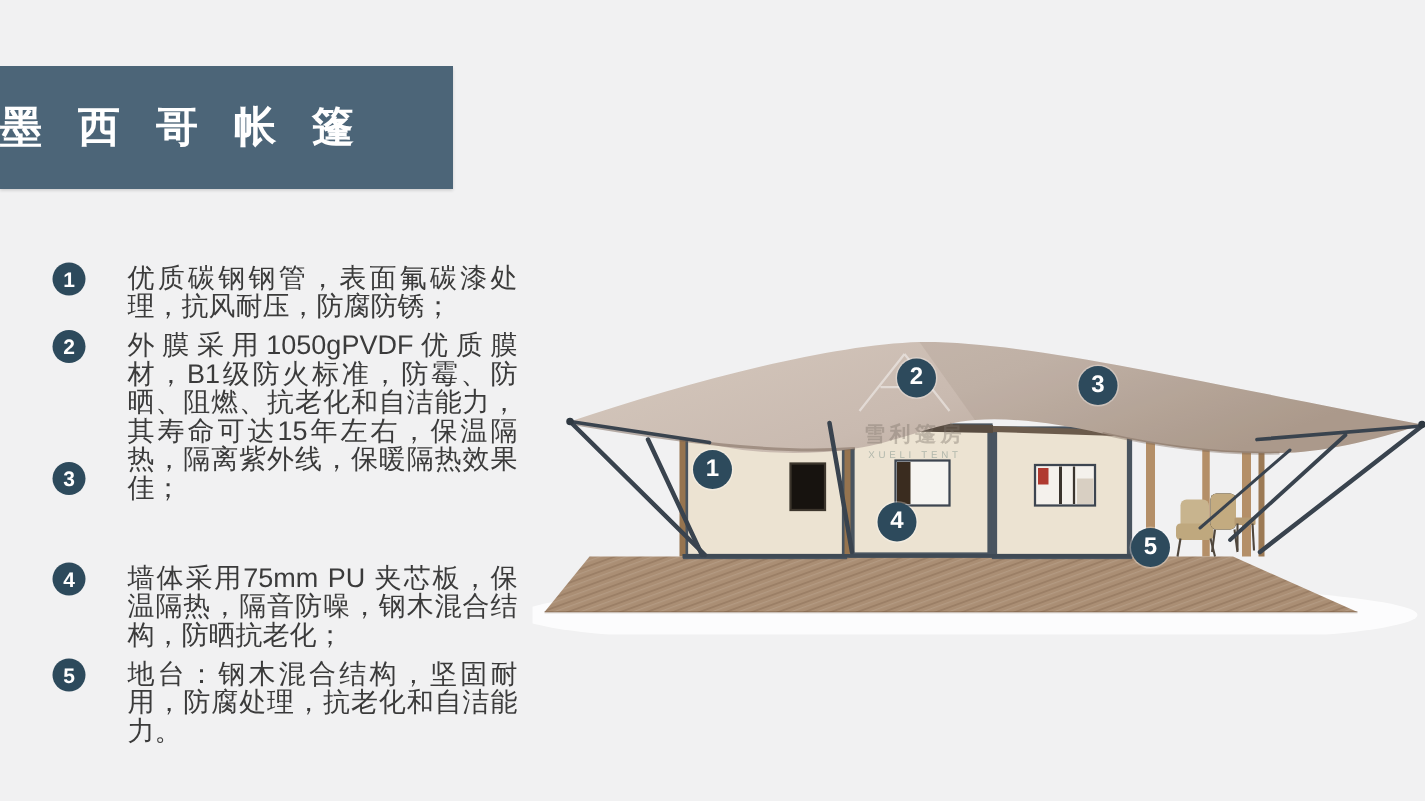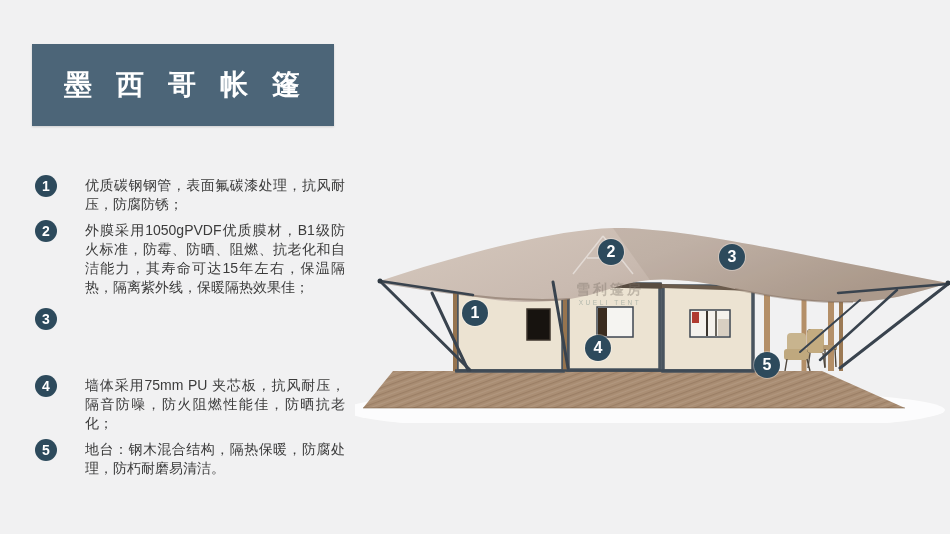--- a/index.html
+++ b/index.html
@@ -3,33 +3,32 @@
 <meta charset="utf-8">
 <style>
   html,body{margin:0;padding:0;}
   .page{
     position:relative;width:950px;height:534px;background:#f1f1f2;
     overflow:hidden;font-family:"Liberation Sans","DejaVu Sans",sans-serif;
   }
   .title-bar{
     position:absolute;left:0;top:44px;width:302px;height:82px;
     background:#4c6578;color:#ffffff;display:flex;align-items:center;
-    box-sizing:border-box;padding-left:32px;
+    box-sizing:border-box;
     font-size:28px;font-weight:bold;letter-spacing:24px;
     box-shadow:0 1px 2px rgba(0,0,0,0.15);
-    margin-left:32px;
   }
   .feature{position:absolute;left:35px;display:flex;align-items:flex-start;}
   .badge{
     flex:0 0 22px;width:22px;height:22px;border-radius:50%;
     background:#2d4a5c;color:#ffffff;font-size:14px;font-weight:bold;
     display:flex;align-items:center;justify-content:center;margin-top:-1px;
   }
   .feature p{
-    margin:0 0 0 28px;width:260px;font-size:14px;line-height:19px;
+    margin:0 0 0 28px;width:260px;font-size:18px;line-height:19px;
     color:#3b3b3b;text-align:justify;
   }
   .tent{position:absolute;left:355px;top:218px;width:600px;height:205px;}
   .callout{
     position:absolute;width:26px;height:26px;border-radius:50%;
     background:#2d4a5c;color:#ffffff;display:flex;align-items:center;
     justify-content:center;font-size:16px;font-weight:bold;
     box-shadow:0 0 0 1px rgba(255,255,255,0.3);
   }
 </style>
@@ -48,25 +47,25 @@
   </div>
   <div class="feature" style="top:221px">
     <div class="badge">2</div>
     <p>外膜采用1050gPVDF优质膜材，B1级防火标准，防霉、防晒、阻燃、抗老化和自洁能力，其寿命可达15年左右，保温隔热，隔离紫外线，保暖隔热效果佳；</p>
   </div>
   <div class="feature" style="top:309px">
     <div class="badge">3</div>
   </div>
   <div class="feature" style="top:376px">
     <div class="badge">4</div>
-    <p>墙体采用75mm PU 夹芯板，抗风耐压，隔音防噪，防火阻燃性能佳，防晒抗老化；</p>
+    <p>墙体采用75mm PU 夹芯板，保温隔热，隔音防噪，钢木混合结构，防晒抗老化；</p>
   </div>
   <div class="feature" style="top:440px">
     <div class="badge">5</div>
-    <p>地台：钢木混合结构，隔热保暖，防腐处理，防朽耐磨易清洁。</p>
+    <p>地台：钢木混合结构，坚固耐用，防腐处理，抗老化和自洁能力。</p>
   </div>
 
   <svg class="tent" viewBox="0 0 600 205">
     <defs>
       <linearGradient id="roofGrad" x1="0" y1="0" x2="1" y2="0.35">
         <stop offset="0" stop-color="#d6c9be"></stop>
         <stop offset="0.55" stop-color="#c9bab0"></stop>
         <stop offset="1" stop-color="#b2a092"></stop>
       </linearGradient>
       <pattern id="planks" width="6" height="6" patternUnits="userSpaceOnUse" patternTransform="rotate(70)">

